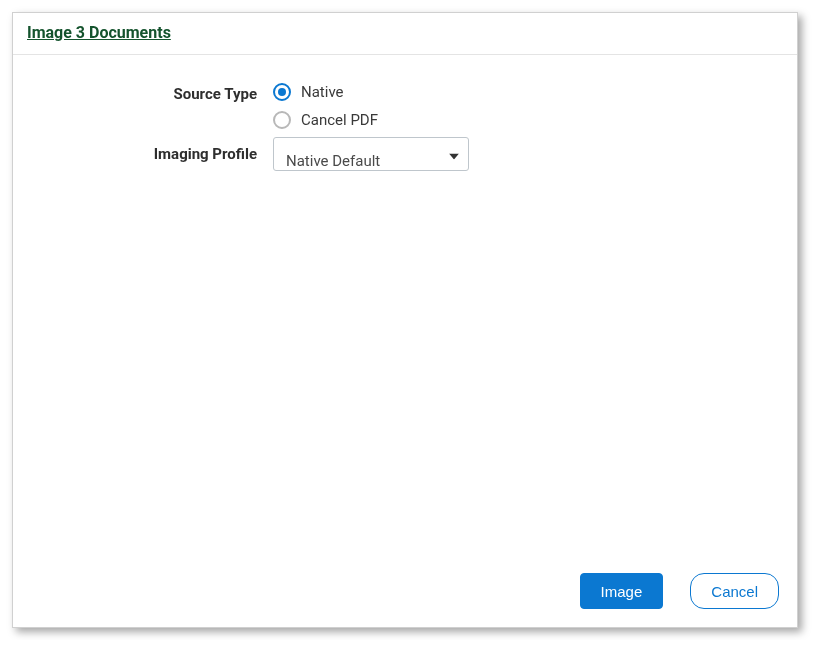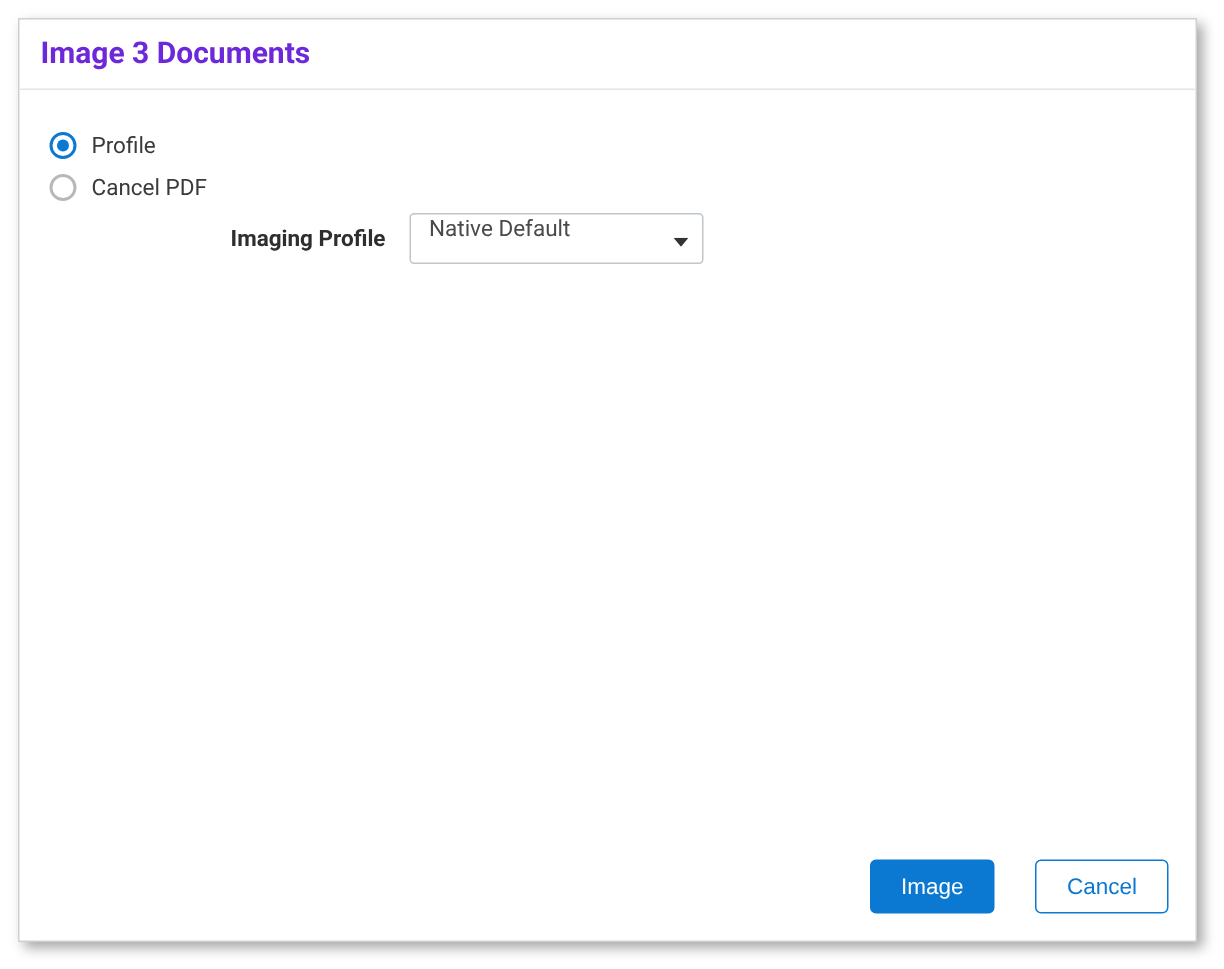--- a/index.html
+++ b/index.html
@@ -20,23 +20,24 @@
       box-shadow: 4px 4px 8px rgba(0,0,0,0.35);
       display: flex;
       flex-direction: column;
       position: relative;
     }
     .dialog-header {
       padding: 10px 14px 12px 14px;
       border-bottom: 1px solid #e4e4e4;
     }
     .dialog-title {
-      font-size: 20px;
+      font-size: 16px;
       font-weight: 700;
-      color: #6d28d9;
+      color: #14532d;
+      text-decoration: underline;
     }
     .dialog-body {
       flex: 1;
       padding: 28px 20px 20px 20px;
     }
     .form-row {
       display: flex;
       align-items: flex-start;
       margin-bottom: 8px;
     }
@@ -94,21 +95,21 @@
     .select {
       width: 100%;
       height: 34px;
       border: 1px solid #bfc6cc;
       border-radius: 3px;
       background: #fff;
       padding: 0 32px 0 12px;
       font-size: 15px;
       color: #4a4a4a;
       display: flex;
-      align-items: flex-start;
+      align-items: flex-end;
       cursor: pointer;
     }
     .select-caret {
       position: absolute;
       right: 10px;
       top: 50%;
       transform: translateY(-50%);
       pointer-events: none;
     }
     .dialog-footer {
@@ -131,42 +132,44 @@
     }
     .btn-primary {
       background: #0b78d1;
       color: #fff;
       border-color: #0b78d1;
     }
     .btn-secondary {
       background: #fff;
       color: #0b78d1;
       border-color: #0b78d1;
+      border-radius: 14px;
     }
   </style>
 </head>
 <body>
 
 <div class="dialog">
 
   <div class="dialog-header">
     <div class="dialog-title">Image 3 Documents</div>
   </div>
 
   <div class="dialog-body">
 
     <div class="form-row">
+      <div class="form-label">Source Type</div>
       <div class="form-control">
         <div class="radio-group">
 
           <div class="radio-item">
             <span class="radio-circle">
               <span class="radio-dot"></span>
             </span>
-            <span class="radio-label">Profile</span>
+            <span class="radio-label">Native</span>
           </div>
 
           <div class="radio-item">
             <span class="radio-circle unchecked"></span>
             <span class="radio-label">Cancel PDF</span>
           </div>
 
         </div>
       </div>
     </div>

